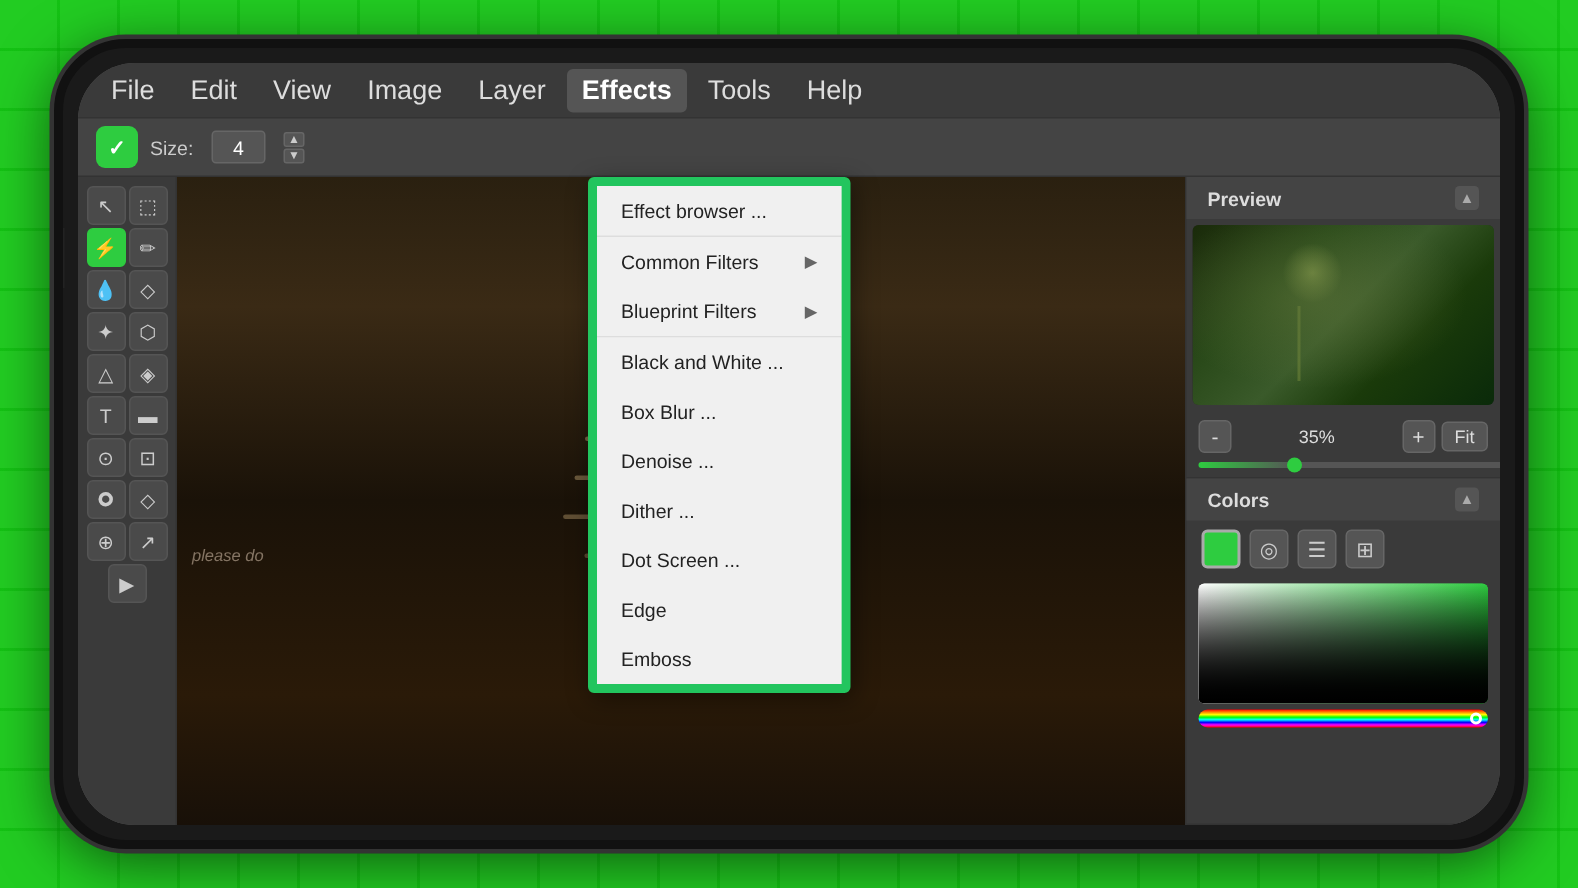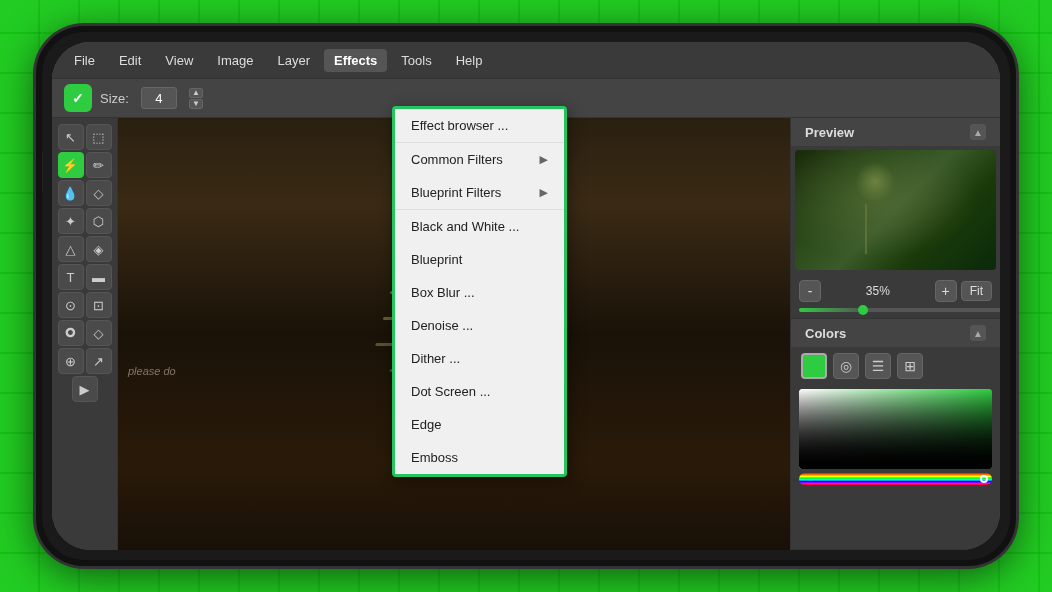--- a/index.html
+++ b/index.html
@@ -53,21 +53,21 @@
       background: #3a3a3a;
       display: flex;
       align-items: center;
       padding: 0 12px;
       gap: 4px;
       flex-shrink: 0;
     }
 
     .menu-item {
       color: #ddd;
-      font-size: 13px;
+      font-size: 18px;
       padding: 4px 10px;
       cursor: pointer;
       border-radius: 4px;
     }
     .menu-item.active {
       background: #555;
       color: #fff;
       font-weight: bold;
     }
 
@@ -390,25 +390,25 @@
       transform: translateY(-50%);
       width: 8px;
       height: 8px;
       border: 2px solid white;
       border-radius: 50%;
     }
 
     
     .dropdown-menu {
       position: absolute;
-      top: 64px;
+      top: 76px;
       left: 340px;
       width: 175px;
       background: #f0f0f0;
-      border: 3px solid #22c55e;
+      border: 6px solid #22c55e;
       border-radius: 4px;
       box-shadow: 2px 4px 16px rgba(0,0,0,0.4);
       z-index: 100;
       overflow: hidden;
     }
 
     .dropdown-item {
       padding: 9px 16px;
       font-size: 13px;
       color: #222;
@@ -591,23 +591,20 @@
       </div>
       <div class="dropdown-item">
         <span>Blueprint Filters</span>
         <span class="arrow">▶</span>
       </div>
       <div class="dropdown-divider"></div>
       <div class="dropdown-item">
         <span>Black and White ...</span>
       </div>
       <div class="dropdown-item">
-        <span>Blueprint</span>
-      </div>
-      <div class="dropdown-item">
         <span>Box Blur ...</span>
       </div>
       <div class="dropdown-item">
         <span>Denoise ...</span>
       </div>
       <div class="dropdown-item">
         <span>Dither ...</span>
       </div>
       <div class="dropdown-item">
         <span>Dot Screen ...</span>

